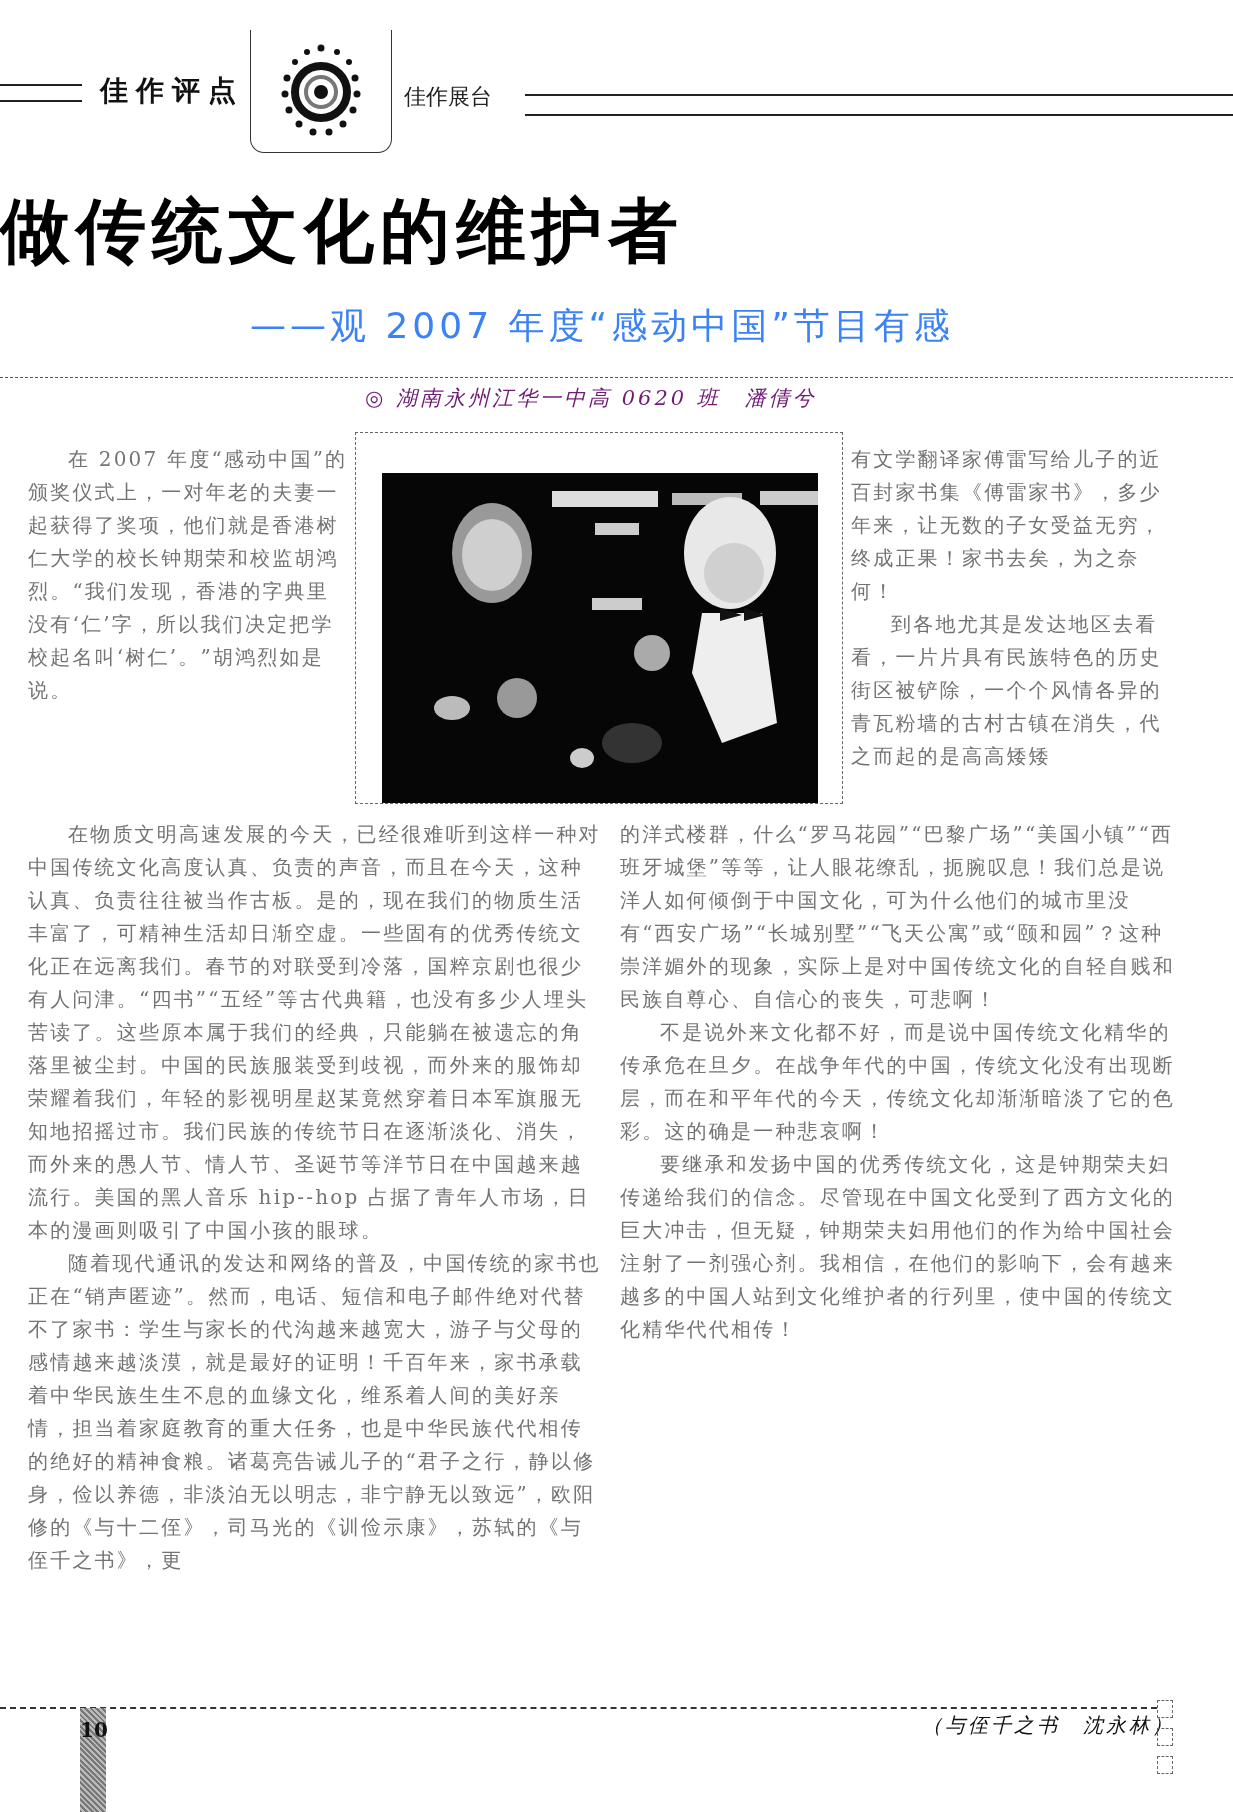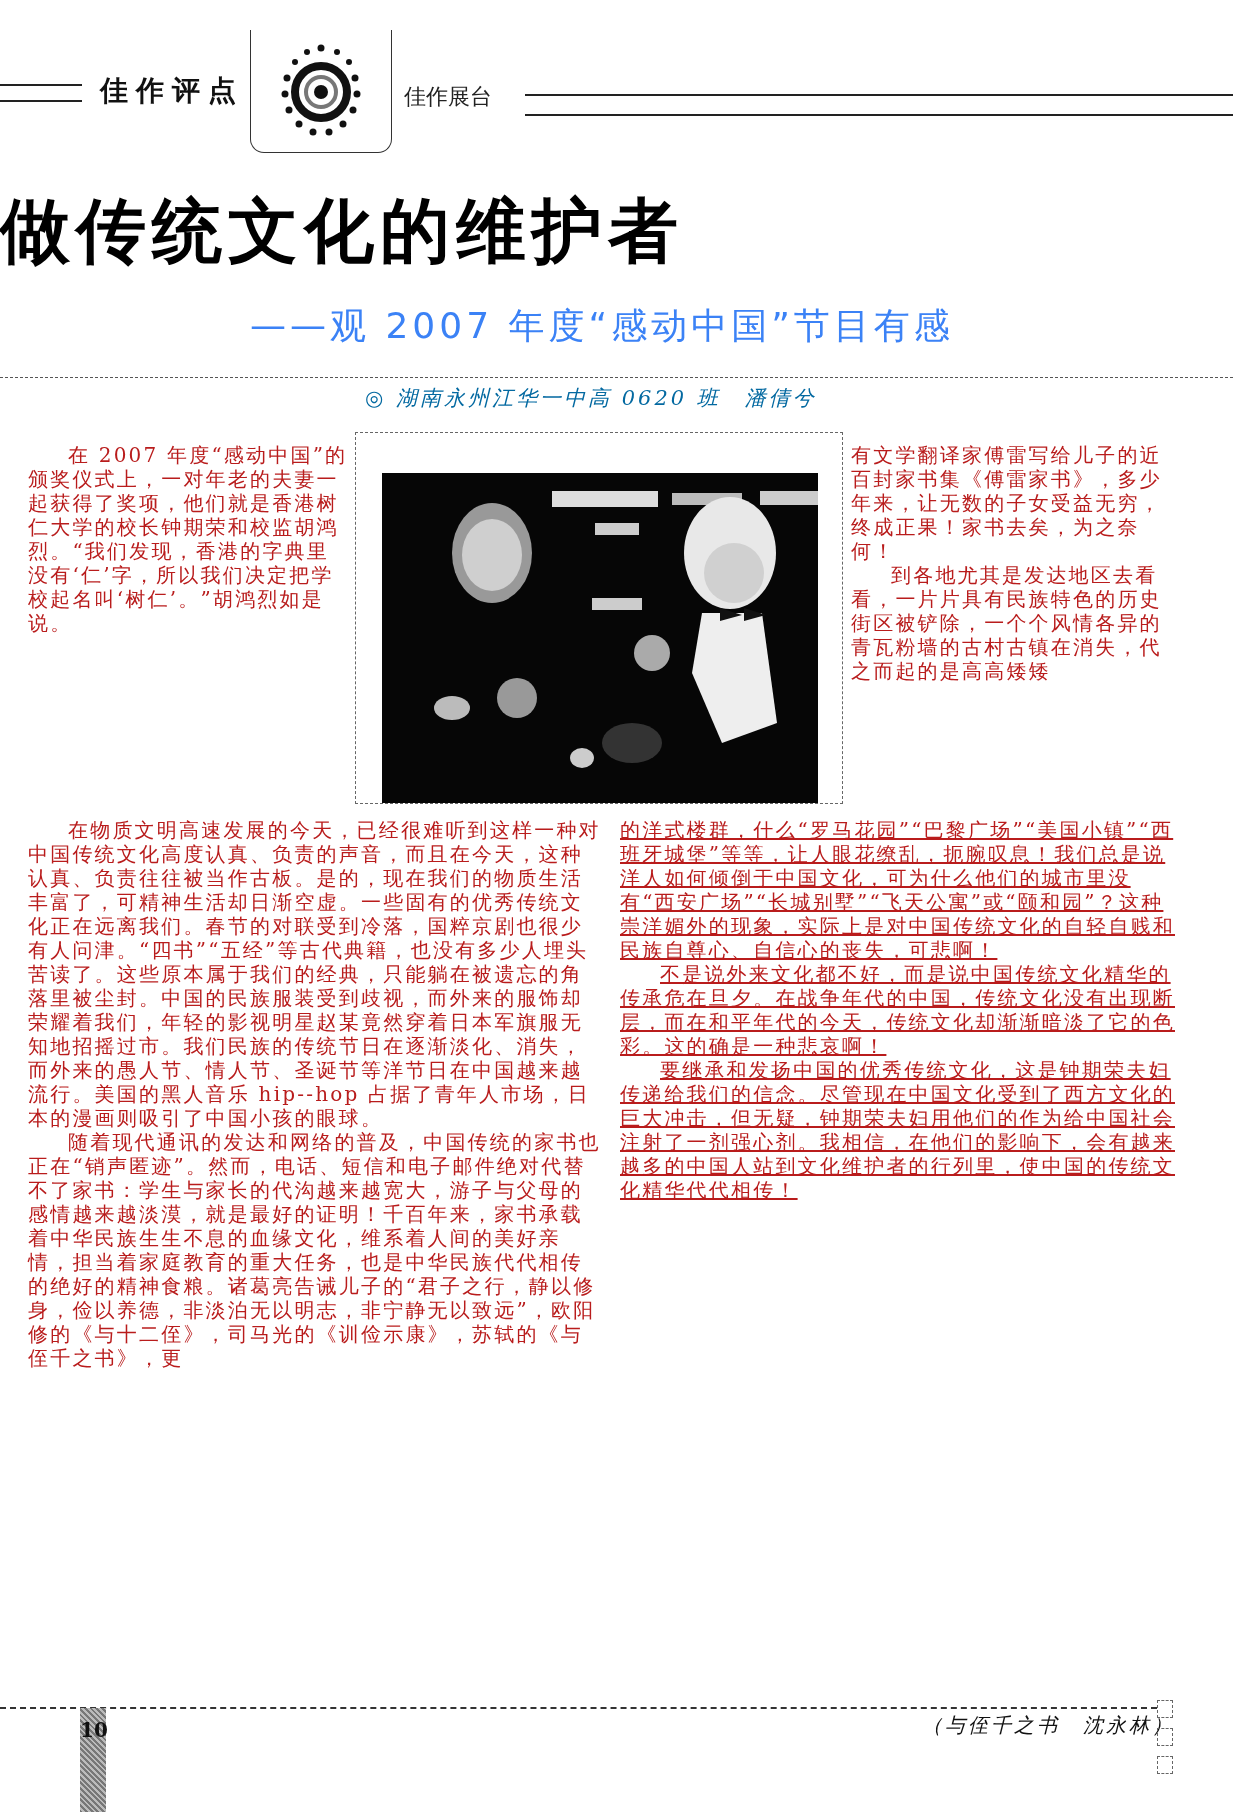--- a/index.html
+++ b/index.html
@@ -12,23 +12,23 @@
   .sec-light{position:absolute;left:404px;top:82px;font-family:"DejaVu Sans","Liberation Sans",sans-serif;
             font-size:22px;color:#222;text-align:center;}
   .logo-box{position:absolute;left:250px;top:30px;width:140px;height:122px;border-left:1px solid #333;
             border-right:1px solid #333;border-bottom:1px solid #333;border-radius:0 0 14px 14px;}
   .title{position:absolute;left:0;width:1233px;top:185px;text-align:left;
          font-family:"DejaVu Sans","Liberation Sans",sans-serif;font-weight:bold;font-size:70px;
          letter-spacing:6px;color:#000;}
   .subtitle{position:absolute;left:250px;top:302px;font-family:"DejaVu Sans","Liberation Sans",sans-serif;
          font-size:36px;letter-spacing:4px;color:#3b82f6;}
   .rule{position:absolute;border-top:1px dashed #555;}
-  .byline{position:absolute;left:365px;top:384px;font-size:21px;letter-spacing:3px;font-style:italic;color:#0369a1;}
+  .byline{position:absolute;left:365px;top:384px;font-size:21px;letter-spacing:3px;font-style:italic;color:#701a75;}
   
-  .col{position:absolute;font-size:20px;line-height:24px;letter-spacing:2.2px;color:#b91c1c;}
+  .col{position:absolute;font-size:20px;line-height:33px;letter-spacing:2.2px;color:#737373;}
   .col p{margin:0;text-indent:2em;}
   .col p.noind{text-indent:0;}
   .photo-frame{position:absolute;left:355px;top:432px;width:488px;height:372px;border:1px dashed #666;box-sizing:border-box;background:#fff;}
   .photo{position:absolute;left:26px;top:40px;width:436px;height:330px;background:#050505;overflow:hidden;}
   .sig{position:absolute;right:58px;top:1712px;font-size:20px;letter-spacing:3px;font-style:italic;}
   .pageno{position:absolute;left:80px;top:1708px;width:26px;height:104px;
           background:repeating-linear-gradient(45deg,#777 0 2px,#bbb 2px 4px);}
   .pageno span{display:block;text-align:center;font-weight:bold;font-size:20px;color:#111;margin-top:10px;}
   .sq{position:absolute;left:1157px;width:14px;height:16px;border:1px dashed #666;}
 </style>
@@ -103,21 +103,21 @@
 <div class="col" style="left:28px;top:818px;width:574px;">
   <p>在物质文明高速发展的今天，已经很难听到这样一种对中国传统文化高度认真、负责的声音，而且在今天，这种认真、负责往往被当作古板。是的，现在我们的物质生活丰富了，可精神生活却日渐空虚。一些固有的优秀传统文化正在远离我们。春节的对联受到冷落，国粹京剧也很少有人问津。“四书”“五经”等古代典籍，也没有多少人埋头苦读了。这些原本属于我们的经典，只能躺在被遗忘的角落里被尘封。中国的民族服装受到歧视，而外来的服饰却荣耀着我们，年轻的影视明星赵某竟然穿着日本军旗服无知地招摇过市。我们民族的传统节日在逐渐淡化、消失，而外来的愚人节、情人节、圣诞节等洋节日在中国越来越流行。美国的黑人音乐 hip--hop 占据了青年人市场，日本的漫画则吸引了中国小孩的眼球。</p>
   <p>随着现代通讯的发达和网络的普及，中国传统的家书也正在“销声匿迹”。然而，电话、短信和电子邮件绝对代替不了家书：学生与家长的代沟越来越宽大，游子与父母的感情越来越淡漠，就是最好的证明！千百年来，家书承载着中华民族生生不息的血缘文化，维系着人间的美好亲情，担当着家庭教育的重大任务，也是中华民族代代相传的绝好的精神食粮。诸葛亮告诫儿子的“君子之行，静以修身，俭以养德，非淡泊无以明志，非宁静无以致远”，欧阳修的《与十二侄》，司马光的《训俭示康》，苏轼的《与侄千之书》，更</p>
 </div>
 
 <div class="col" style="left:851px;top:443px;width:322px;">
   <p class="noind">有文学翻译家傅雷写给儿子的近百封家书集《傅雷家书》，多少年来，让无数的子女受益无穷，终成正果！家书去矣，为之奈何！</p>
   <p>到各地尤其是发达地区去看看，一片片具有民族特色的历史街区被铲除，一个个风情各异的青瓦粉墙的古村古镇在消失，代之而起的是高高矮矮</p>
 </div>
 
-<div class="col" style="left:620px;top:818px;width:555px;text-decoration:underline;">
+<div class="col" style="left:620px;top:818px;width:555px;">
   <p class="noind">的洋式楼群，什么“罗马花园”“巴黎广场”“美国小镇”“西班牙城堡”等等，让人眼花缭乱，扼腕叹息！我们总是说洋人如何倾倒于中国文化，可为什么他们的城市里没有“西安广场”“长城别墅”“飞天公寓”或“颐和园”？这种崇洋媚外的现象，实际上是对中国传统文化的自轻自贱和民族自尊心、自信心的丧失，可悲啊！</p>
   <p>不是说外来文化都不好，而是说中国传统文化精华的传承危在旦夕。在战争年代的中国，传统文化没有出现断层，而在和平年代的今天，传统文化却渐渐暗淡了它的色彩。这的确是一种悲哀啊！</p>
   <p>要继承和发扬中国的优秀传统文化，这是钟期荣夫妇传递给我们的信念。尽管现在中国文化受到了西方文化的巨大冲击，但无疑，钟期荣夫妇用他们的作为给中国社会注射了一剂强心剂。我相信，在他们的影响下，会有越来越多的中国人站到文化维护者的行列里，使中国的传统文化精华代代相传！</p>
 </div>
 
 <div class="sig">（与侄千之书　沈永林）</div>
 
 <div class="rule" style="left:0;top:1707px;width:1157px;border-top:2px dashed #333;"></div>
 <div class="pageno">
   <span>10</span>

